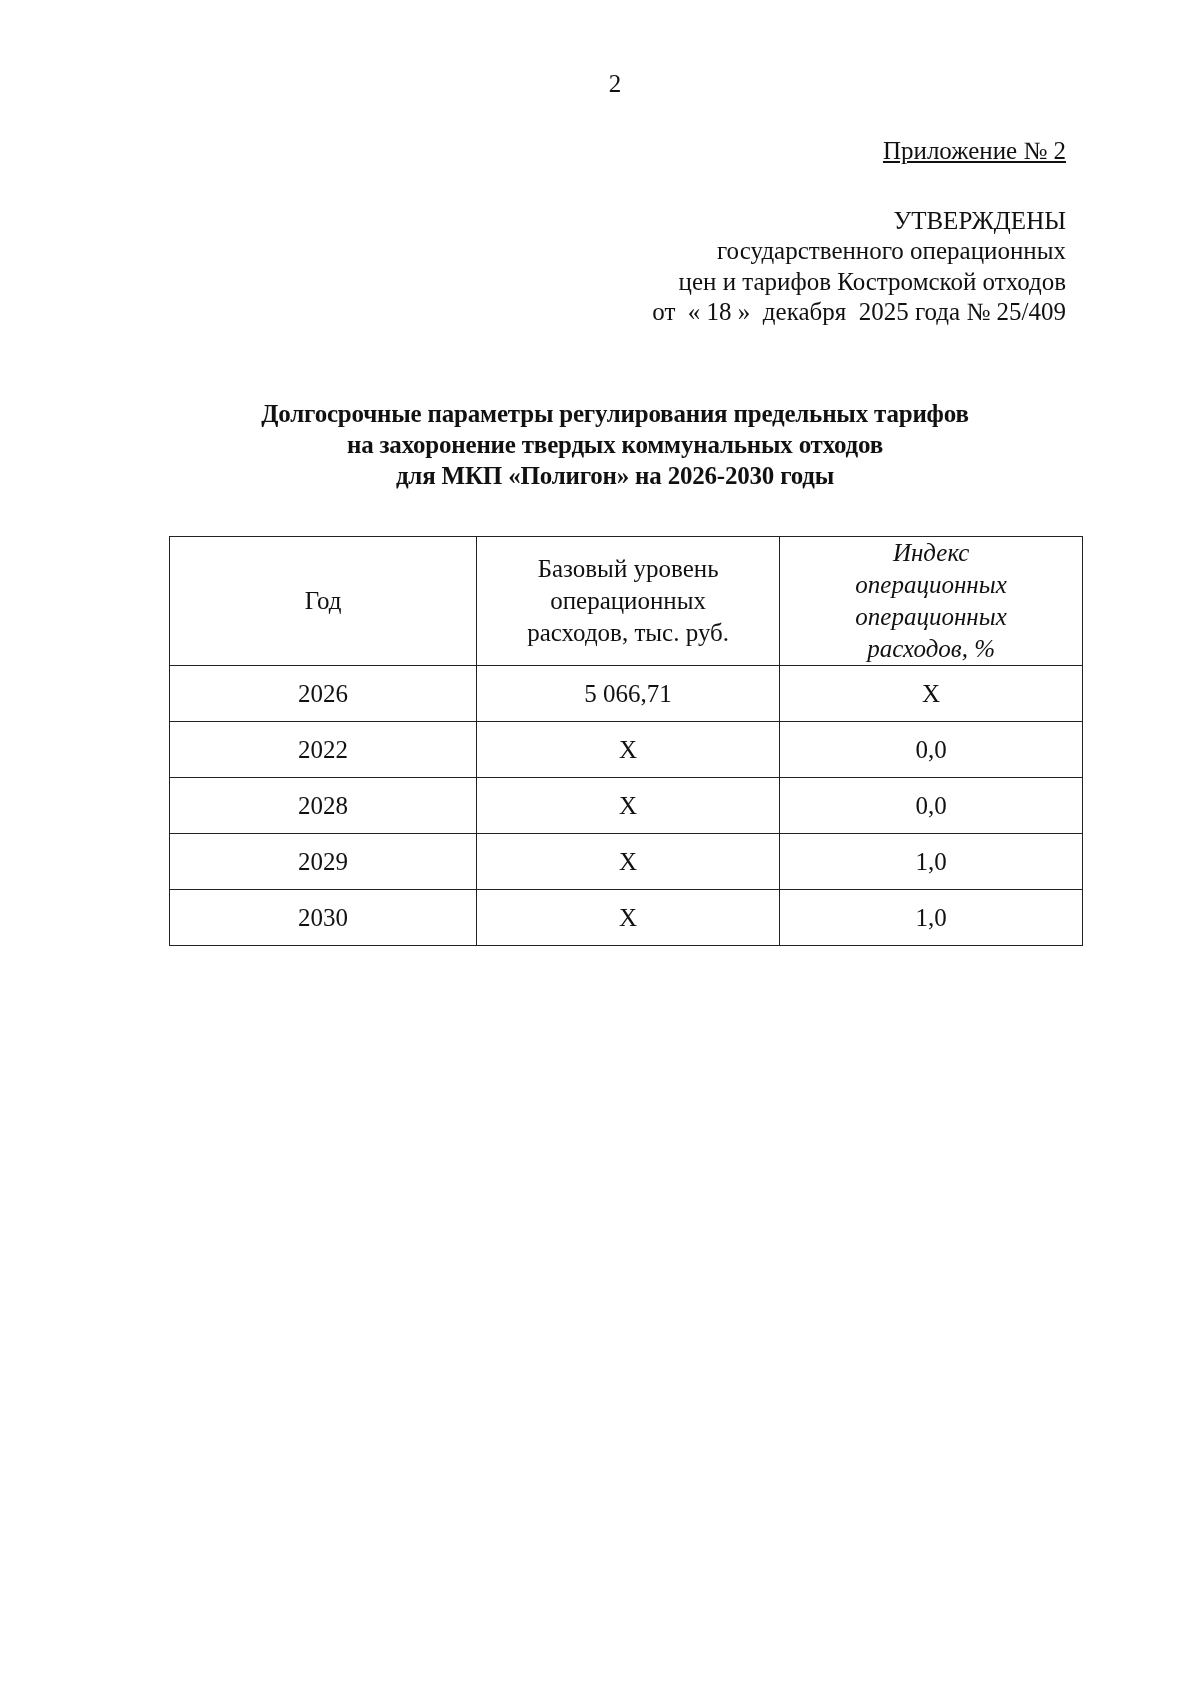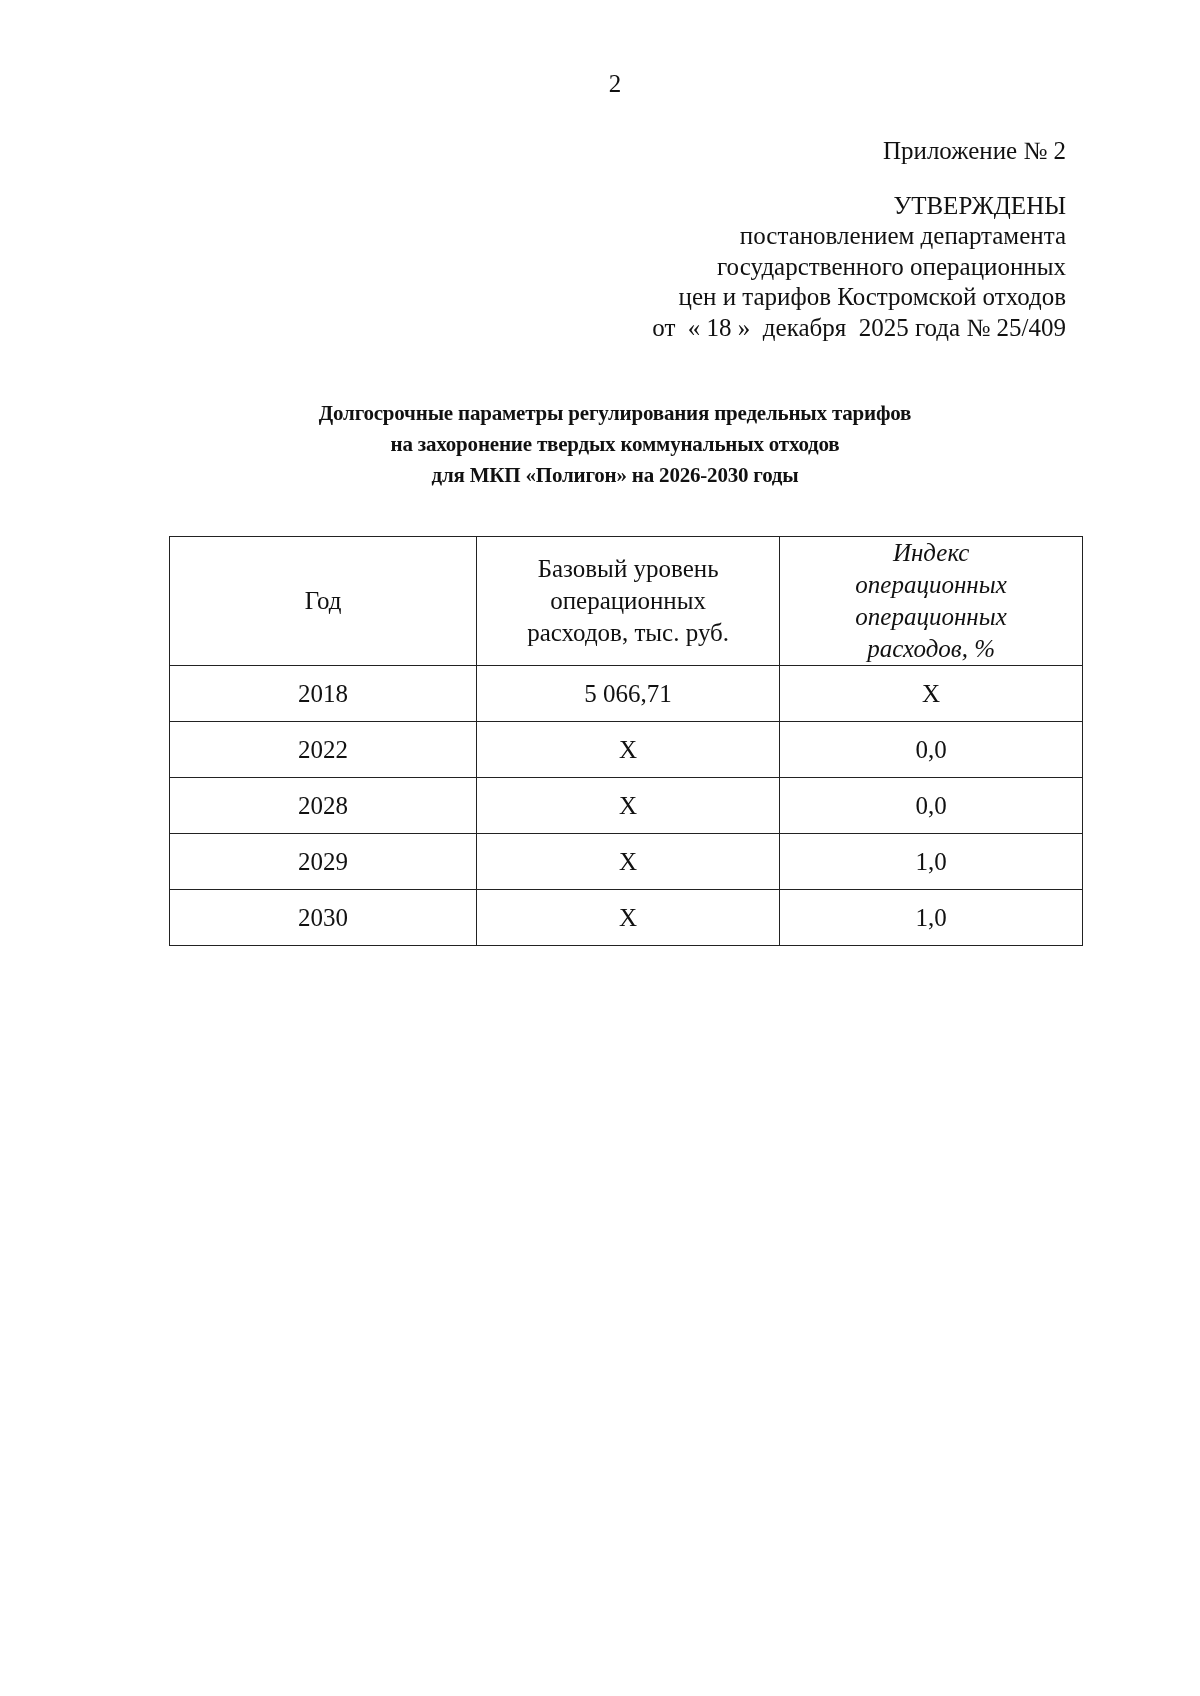--- a/index.html
+++ b/index.html
@@ -25,30 +25,31 @@
     }
     .approval-block {
       position: absolute;
       right: 134px;
       top: 136px;
       text-align: right;
       font-size: 25px;
       line-height: 30.5px;
     }
     .appendix {
-      margin-bottom: 24px;
+      margin-bottom: 39px;
+      text-decoration: underline;
     }
     .doc-title {
       position: absolute;
       top: 398px;
       left: 160px;
       width: 910px;
       text-align: center;
       font-weight: bold;
-      font-size: 21px;
+      font-size: 25px;
       line-height: 31px;
       letter-spacing: -0.2px;
     }
     table.params {
       position: absolute;
       left: 169px;
       top: 536px;
       width: 914px;
       border-collapse: collapse;
       font-size: 25px;
@@ -74,21 +75,20 @@
     .hdr-line { display: block; }
   </style>
 </head>
 <body>
 
 <div class="page-number">2</div>
 
 <div class="approval-block">
   <div class="appendix">Приложение № 2</div>
   <div>УТВЕРЖДЕНЫ</div>
-  <div>постановлением департамента</div>
   <div>государственного операционных</div>
   <div>цен и тарифов Костромской отходов</div>
   <div style="white-space: pre;">от  « 18 »  декабря  2025 года № 25/409</div>
 </div>
 
 <div class="doc-title">
   <div>Долгосрочные параметры регулирования предельных тарифов</div>
   <div>на захоронение твердых коммунальных отходов</div>
   <div>для МКП «Полигон» на 2026-2030 годы</div>
 </div>
@@ -107,21 +107,21 @@
       <th class="col-index">
         <span class="hdr-line">Индекс</span>
         <span class="hdr-line">операционных</span>
         <span class="hdr-line">операционных</span>
         <span class="hdr-line">расходов, %</span>
       </th>
     </tr>
   </thead>
   <tbody>
     <tr>
-      <td>2018</td>
+      <td>2026</td>
       <td>5 066,71</td>
       <td>Х</td>
     </tr>
     <tr>
       <td>2022</td>
       <td>Х</td>
       <td>0,0</td>
     </tr>
     <tr>
       <td>2028</td>

